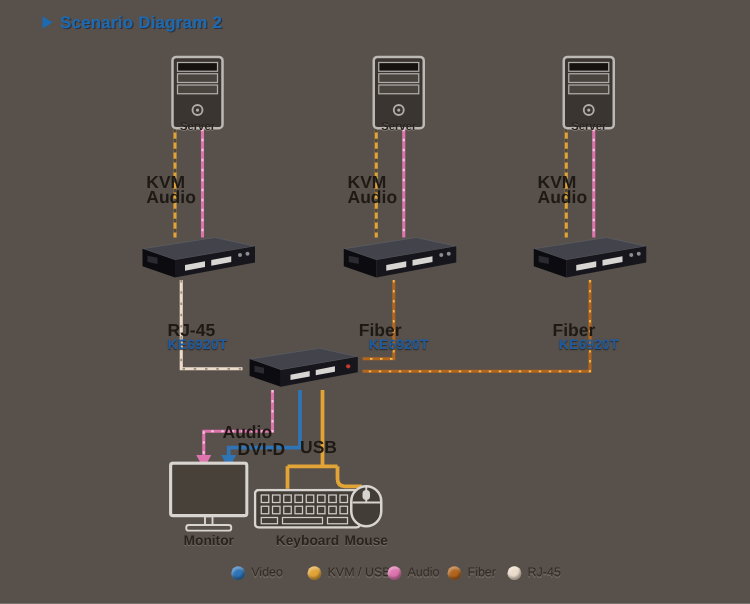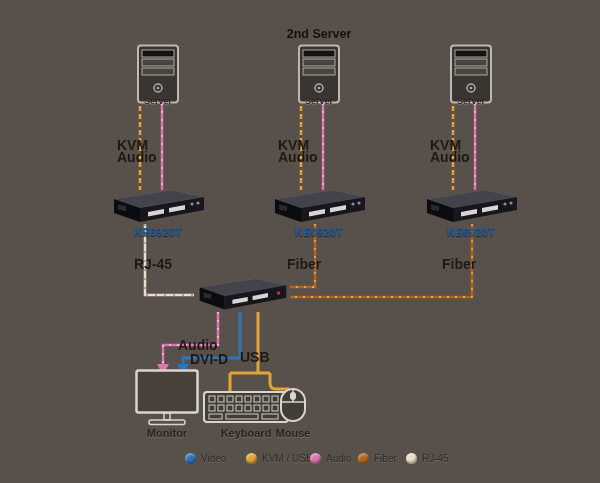--- a/index.html
+++ b/index.html
@@ -7,33 +7,37 @@
     position:relative;width:600px;height:483px;overflow:hidden;
     font-family:"Liberation Sans",sans-serif;background:#58514b;
   }
   .abs{position:absolute;}
   .title-row{position:absolute;left:34px;top:10px;display:flex;align-items:center;gap:6px;}
   .tri{width:0;height:0;border-left:8px solid #1c6ab2;border-top:5px solid transparent;border-bottom:5px solid transparent;}
   .title{font-size:13.5px;font-weight:bold;color:#1c6ab2;text-shadow:1px 1px 0 rgba(15,25,55,.55);letter-spacing:.2px;}
   .hdr{position:absolute;width:120px;text-align:center;font-size:12.5px;font-weight:bold;color:#16110d;}
   .caption{position:absolute;width:80px;text-align:center;font-size:9px;font-weight:bold;color:#2a241f;text-shadow:0 1px 0 rgba(235,225,215,.22);}
   .cable-label{position:absolute;text-align:left;font-size:14px;font-weight:bold;color:#1e1914;}
-  .dev-label{position:absolute;text-align:center;font-size:11px;font-weight:bold;color:#1d5ca3;text-shadow:0 1px 1px rgba(0,0,0,.55);letter-spacing:.2px;}
+  .dev-label{position:absolute;text-align:center;font-size:11px;font-weight:bold;color:#1d5ca3;text-shadow:0 1px 1px rgba(0,0,0,.55);letter-spacing:.2px;margin-top:44px;}
   .peri-label{position:absolute;text-align:center;font-size:11px;font-weight:bold;color:#29231e;text-shadow:0 1px 0 rgba(235,225,215,.2);}
   .legend-item{position:absolute;top:451px;display:flex;align-items:center;gap:5px;height:14px;}
   .legend-dot{width:11px;height:11px;border-radius:50%;box-shadow:inset -1px -2px 2px rgba(0,0,0,.35),inset 1px 2px 2px rgba(255,255,255,.35);}
   .legend-label{font-size:10px;font-weight:normal;color:#322b25;text-shadow:0 1px 0 rgba(240,230,220,.15);}
   svg{display:block;}
   .cable-layer{position:absolute;left:0;top:0;pointer-events:none;}
 </style>
 </head>
 <body>
 
 <div class="canvas" style="background-color: rgb(88, 81, 75);">
 
+  <div class="title-row">
+    <span class="tri"></span>
+    <span class="title" style="color: rgb(28, 106, 178);">Scenario Diagram 2</span>
+  </div>
 
   <svg class="cable-layer" width="600" height="483" viewBox="0 0 600 483">
 
     <path d="M140,103 V190" fill="none" stroke-width="2.5" stroke="#e2a437"></path>
     <path d="M140,103 V190" fill="none" stroke="#50483f" stroke-width="2.5" stroke-dasharray="3 5"></path>
     <path d="M162,103 V190" fill="none" stroke-width="2.5" stroke="#dd74ae"></path>
     <path d="M162,103 V190" fill="none" stroke="#f6c6de" stroke-width="1.6" stroke-dasharray="2 6"></path>
 
     <path d="M301,103 V190" fill="none" stroke-width="2.5" stroke="#e2a437"></path>
     <path d="M301,103 V190" fill="none" stroke="#50483f" stroke-width="2.5" stroke-dasharray="3 5"></path>
@@ -78,21 +82,20 @@
     <polygon points="34,22 98,11 98,24 34,36" fill="#16161c"></polygon>
     <polygon points="42,26 58,23 58,27.5 42,30.5" fill="#d8d6d2"></polygon>
     <polygon points="63,22 79,19 79,23.5 63,26.5" fill="#d8d6d2"></polygon>
     <circle cx="86" cy="18" r="1.6" fill="#8d8d94"></circle>
       <circle cx="92" cy="17" r="1.6" fill="#8d8d94"></circle>
     <rect x="12" y="16" width="8" height="5" transform="skewY(12)" fill="#2a2a30"></rect>
   </svg>
   <div class="dev-label" style="left: 106px; top: 226px; width: 104px; color: rgb(29, 92, 163);">KE6920T</div>
   <div class="cable-label" style="left:134px;top:256px;width:60px;">RJ-45</div>
 
-  <div class="hdr" style="left:259px;top:27px;">2nd Server</div>
   <svg class="abs" style="left:297px;top:44px;" width="44" height="60" viewBox="0 0 44 60">
     <rect x="2" y="1.5" width="40" height="57" rx="3" fill="#3b3531" stroke="#bcb8b4" stroke-width="2"></rect>
     <rect x="6" y="6" width="32" height="7" fill="#15120f" stroke="#b0aca8" stroke-width="1"></rect>
     <rect x="6" y="15" width="32" height="7" fill="#4a443f" stroke="#b0aca8" stroke-width="1"></rect>
     <rect x="6" y="24" width="32" height="7" fill="#4a443f" stroke="#b0aca8" stroke-width="1"></rect>
     <circle cx="22" cy="44" r="4" fill="none" stroke="#b0aca8" stroke-width="1.5"></circle>
     <circle cx="22" cy="44" r="1.3" fill="#b0aca8"></circle>
   </svg>
   <div class="caption" style="left:279px;top:96px;">Server</div>
   <div class="cable-label" style="left:278px;top:137px;width:50px;">KVM</div>

